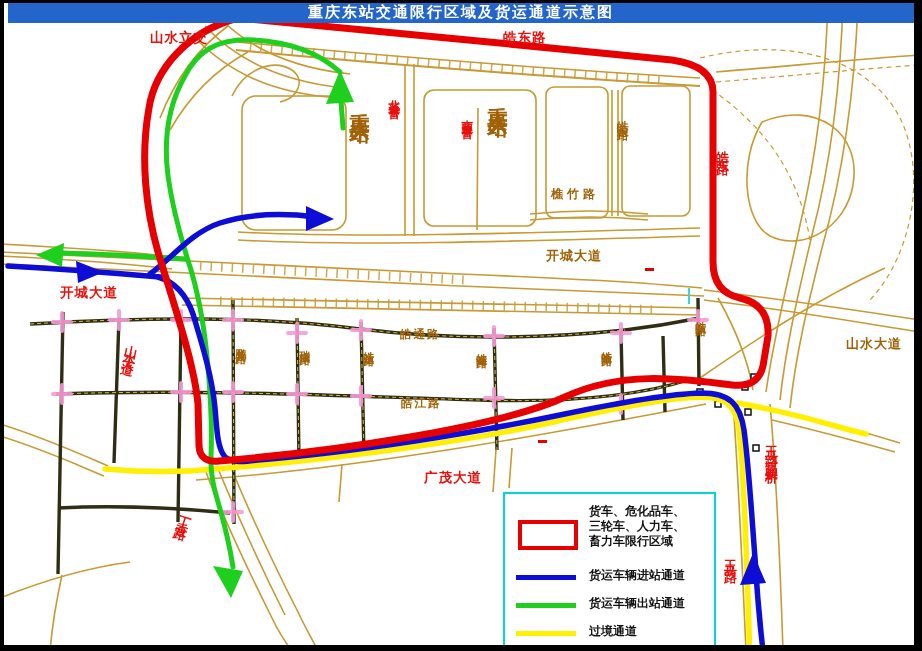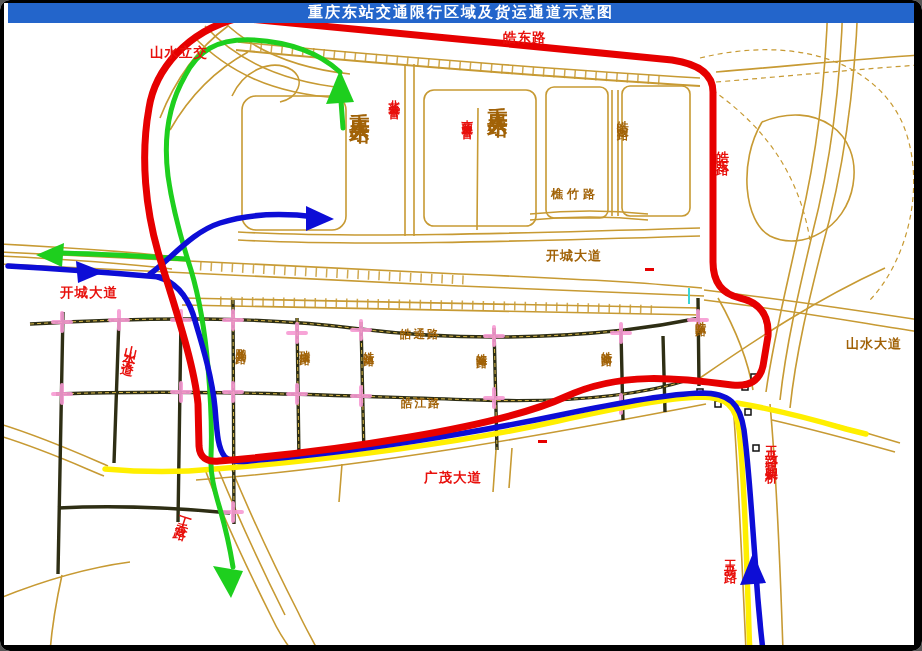--- a/index.html
+++ b/index.html
@@ -2,21 +2,21 @@
 <html style="--restricted: #e60000; --entry: #0d0dd6; --exit: #1ecf1e; --transit: #ffef00; --title_bar: #2365cb; --title_text: #ffffff; --legend_border: #00d8d8; --road: #c79a33; --label_red: #e8100c;"><head>
 <meta charset="utf-8">
 <style>
   :root{
     --restricted:#e60000; --entry:#0d0dd6; --exit:#1ecf1e; --transit:#ffef00;
     --title_bar:#2365cb; --title_text:#ffffff; --legend_border:#00d8d8;
     --road:#c79a33; --label_red:#e8100c;
   }
   html,body{margin:0;padding:0;background:#555;}
   #stage{position:relative;width:922px;height:651px;background:#fff;overflow:hidden;
-         font-family:Liberation Serif, serif;border-radius:10px;}
+         font-family:Liberation Serif, serif;}
   #map{position:absolute;left:0;top:0;}
   .frame{position:absolute;background:#000;z-index:50;}
   .titlebar{position:absolute;left:8px;top:2px;width:906px;height:21px;background:var(--title_bar);
             color:var(--title_text);font-size:15px;font-weight:bold;letter-spacing:2px;
             display:flex;align-items:center;justify-content:center;z-index:20;}
   .lbl{position:absolute;font-weight:bold;white-space:nowrap;z-index:10;line-height:1.15;}
   .red{color:var(--label_red);}
   .blk{color:#a16207;}
   .v{writing-mode:vertical-rl;text-orientation:upright;}
   .s11{font-size:11px;letter-spacing:2px;}
@@ -171,21 +171,21 @@
 
     <g>
       <path class="r-red" d="M238 18 C360 30 560 48 672 60 Q713 66 713 92 L713 262 Q713 292 740 298 Q770 305 768 336 L763 366 Q758 388 732 385 C678 378 620 371 565 397 C498 428 330 452 219 461 Q200 463 199 446 L198 404 C194 362 173 302 158 252 C146 210 140 158 149 108 C155 70 186 32 238 18 Z"></path>
     </g>
   </svg>
 
   <div class="titlebar">
     <span>重庆东站交通限行区域及货运通道示意图</span>
   </div>
 
-  <div class="lbl red s135" style="left:150px;top:45px;">山水立交</div>
+  <div class="lbl red s135" style="left:150px;top:30px;">山水立交</div>
   <div class="lbl red s135" style="left:503px;top:30px;">皓东路</div>
   <div class="lbl blk s20 v" style="left:348px;top:96px;">重庆东站</div>
   <div class="lbl blk s20 v" style="left:486px;top:90px;">重庆东站</div>
   <div class="lbl red s115 v" style="left:387px;top:91px;">北落客平台</div>
   <div class="lbl red s115 v" style="left:460px;top:111px;">南落客平台</div>
   <div class="lbl blk s12 v" style="left:615px;top:111px;">皓渝路</div>
   <div class="lbl blk s12" style="left:551px;top:188px;">樵竹路</div>
   <div class="lbl red s13 v sp6" style="left:714px;top:141px;">皓东路</div>
   <div class="lbl blk s13" style="left:546px;top:249px;">开城大道</div>
   <div class="lbl red s135" style="left:60px;top:285px;">开城大道</div>
@@ -197,19 +197,33 @@
   <div class="lbl blk s11 v" style="left:475px;top:344px;">皓海路</div>
   <div class="lbl blk s115" style="left:401px;top:397px;">皓江路</div>
   <div class="lbl blk s11 v" style="left:600px;top:342px;">皓渝路</div>
   <div class="lbl blk s11 v" style="left:694px;top:312px;">皓东路</div>
   <div class="lbl blk s13" style="left:846px;top:337px;">山水大道</div>
   <div class="lbl red s135" style="left:424px;top:470px;">广茂大道</div>
   <div class="lbl red s13 v sp6 rot18" style="left:181px;top:504px;">丁香路</div>
   <div class="lbl red s13 v" style="left:763px;top:435px;letter-spacing:5px;">玉马路高架桥</div>
   <div class="lbl red s13 v sp6" style="left:722px;top:549px;">玉马路</div>
 
+  <div class="legend">
+    <span class="sw-rect"></span>
+    <div class="txt" style="top:10px;">
+      <div>货车、危化品车、</div>
+      <div>三轮车、人力车、</div>
+      <div>畜力车限行区域</div>
+    </div>
+    <span class="sw-line" style="top:81px;background:var(--entry);"></span>
+    <div class="txt" style="top:74px;">货运车辆进站通道</div>
+    <span class="sw-line" style="top:109px;background:var(--exit);"></span>
+    <div class="txt" style="top:102px;">货运车辆出站通道</div>
+    <span class="sw-line" style="top:137px;background:var(--transit);"></span>
+    <div class="txt" style="top:130px;">过境通道</div>
+  </div>
 
   <div class="frame" style="left:0;top:0;width:922px;height:3px;"></div>
   <div class="frame" style="left:0;top:0;width:4px;height:651px;"></div>
   <div class="frame" style="left:914px;top:0;width:8px;height:651px;"></div>
   <div class="frame" style="left:0;top:645px;width:922px;height:6px;"></div>
 
 </div>
 
 </body></html>

